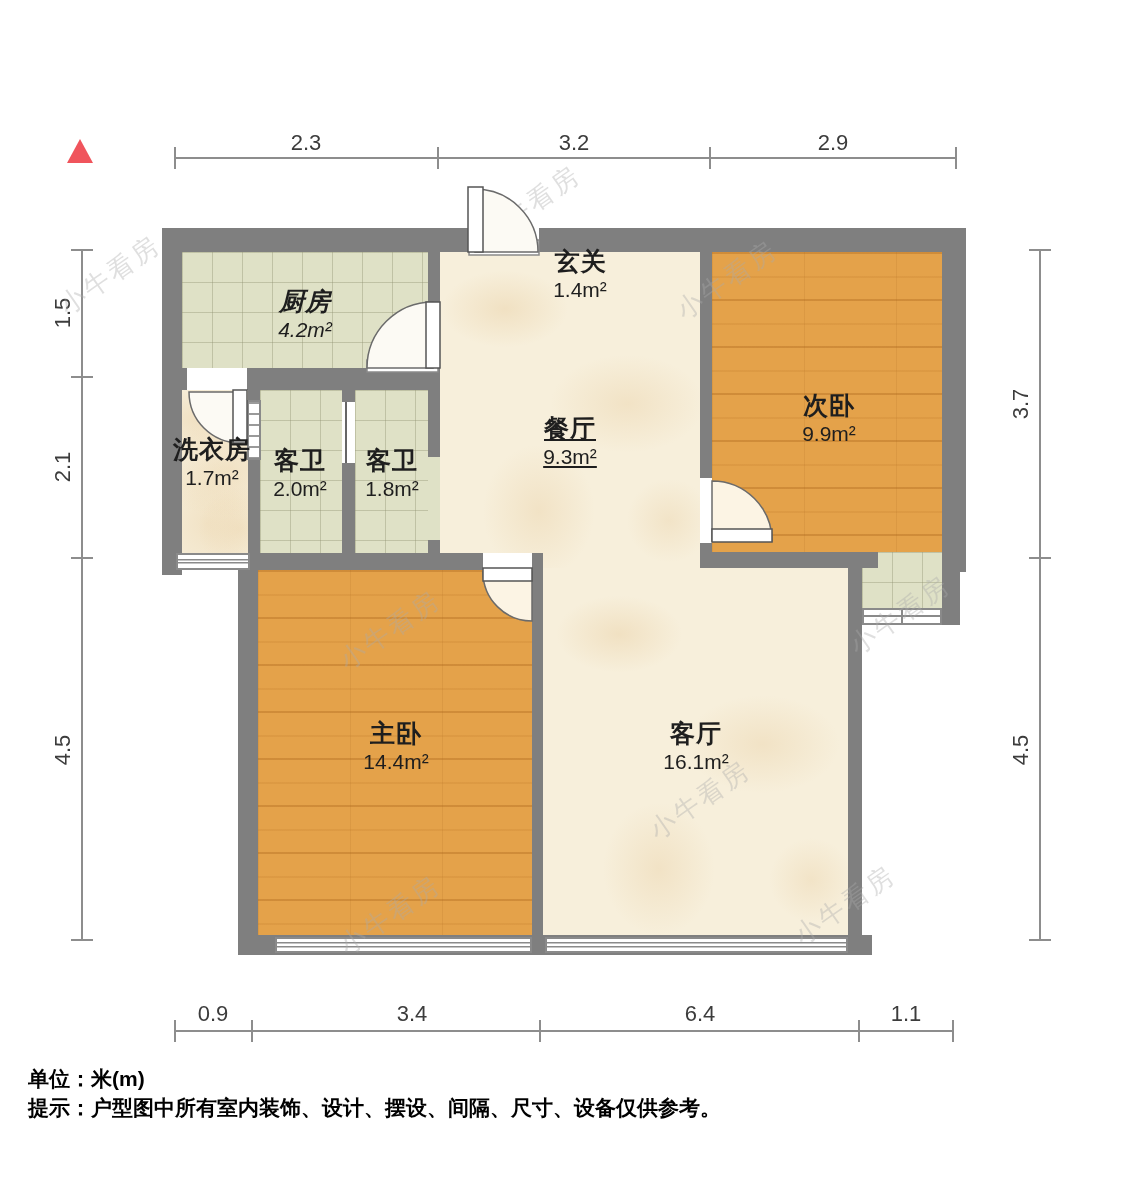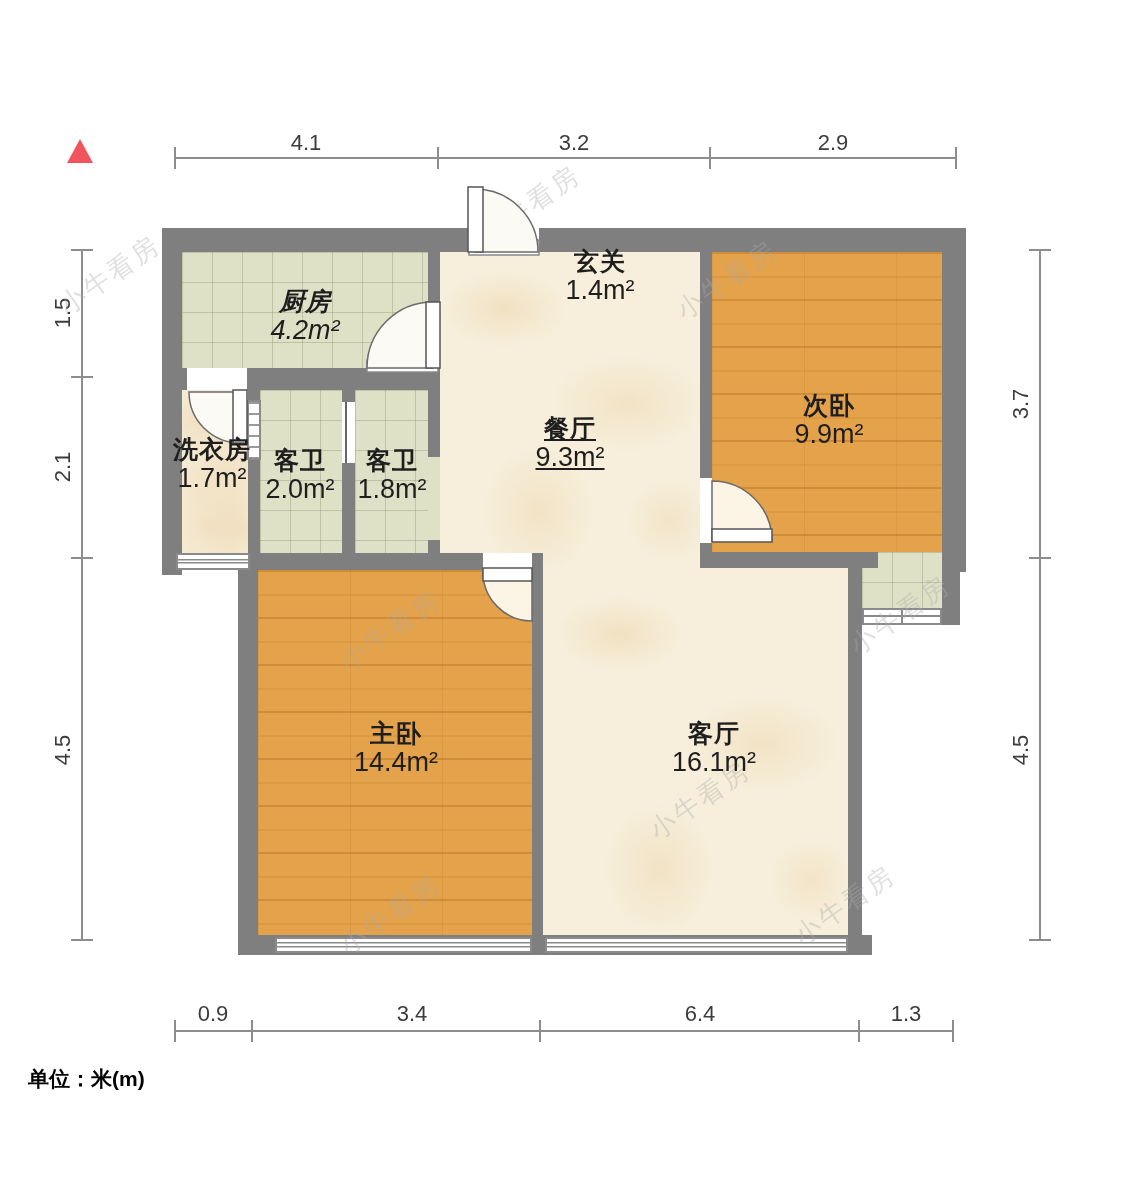--- a/index.html
+++ b/index.html
@@ -24,21 +24,21 @@
       repeating-linear-gradient(90deg, rgba(160,95,25,.14) 0 1px, rgba(0,0,0,0) 1px 92px);}
   .win{position:absolute;background:#ffffff;border:2px solid #8a8a8a;box-sizing:border-box;}
   .win-h2{background-image:linear-gradient(#8a8a8a,#8a8a8a),linear-gradient(#8a8a8a,#8a8a8a);
     background-size:100% 1.5px,100% 1.5px;background-position:0 32%,0 64%;background-repeat:no-repeat;}
   .win-ladder{background-image:repeating-linear-gradient(180deg,#9a9a9a 0 2px,rgba(0,0,0,0) 2px 11px);}
   .win-split{background-image:linear-gradient(#8a8a8a,#8a8a8a),linear-gradient(#8a8a8a,#8a8a8a);
     background-size:100% 2px,2px 100%;background-position:0 42%,50% 0;background-repeat:no-repeat;}
   .room-label{position:absolute;text-align:center;transform:translateX(-50%);
     white-space:nowrap;color:#1e1e1e;z-index:30;}
   .room-label .nm{display:block;font-size:25px;font-weight:600;letter-spacing:1px;line-height:27px;}
-  .room-label .ar{display:block;font-size:27px;font-weight:500;line-height:26px;margin-top:2px;}
+  .room-label .ar{display:block;font-size:21px;font-weight:500;line-height:26px;margin-top:2px;}
   .dim-line{position:absolute;background:#8d8d8d;z-index:5;}
   .tick{position:absolute;background:#8d8d8d;z-index:5;}
   .dim-label{position:absolute;font-size:22px;color:#3c3c3c;transform:translate(-50%,-50%);
     white-space:nowrap;z-index:6;}
   .dim-label.v{transform:translate(-50%,-50%) rotate(-90deg);}
   .compass{position:absolute;width:0;height:0;border-left:13px solid transparent;
     border-right:13px solid transparent;border-bottom:24px solid #f0545c;}
   .footer{position:absolute;left:28px;top:1064px;color:#000;font-size:21px;font-weight:700;
     line-height:29px;z-index:40;}
   .footer div{white-space:nowrap;}
@@ -120,21 +120,21 @@
   <div class="wm" style="left:390px;top:630px;">小牛看房</div>
   <div class="wm" style="left:900px;top:615px;">小牛看房</div>
   <div class="wm" style="left:390px;top:915px;">小牛看房</div>
   <div class="wm" style="left:700px;top:800px;">小牛看房</div>
   <div class="wm" style="left:845px;top:905px;">小牛看房</div>
 
   <div class="room-label" style="left:305px;top:288px;font-style:italic;">
     <span class="nm">厨房</span>
     <span class="ar">4.2m²</span>
   </div>
-  <div class="room-label" style="left:600px;top:248px;">
+  <div class="room-label" style="left:580px;top:248px;text-align:right;">
     <span class="nm">玄关</span>
     <span class="ar">1.4m²</span>
   </div>
   <div class="room-label" style="left:570px;top:415px;text-decoration:underline;">
     <span class="nm">餐厅</span>
     <span class="ar">9.3m²</span>
   </div>
   <div class="room-label" style="left:829px;top:392px;">
     <span class="nm">次卧</span>
     <span class="ar">9.9m²</span>
@@ -148,31 +148,31 @@
     <span class="ar">2.0m²</span>
   </div>
   <div class="room-label" style="left:392px;top:447px;">
     <span class="nm">客卫</span>
     <span class="ar">1.8m²</span>
   </div>
   <div class="room-label" style="left:396px;top:720px;">
     <span class="nm">主卧</span>
     <span class="ar">14.4m²</span>
   </div>
-  <div class="room-label" style="left:696px;top:720px;margin-left:18px;">
+  <div class="room-label" style="left:696px;top:720px;">
     <span class="nm">客厅</span>
     <span class="ar">16.1m²</span>
   </div>
 
   <div class="dim-line" style="left:175px;top:157px;width:782px;height:2px;"></div>
   <div class="tick" style="left:174px;top:147px;width:2px;height:22px;"></div>
   <div class="tick" style="left:437px;top:147px;width:2px;height:22px;"></div>
   <div class="tick" style="left:709px;top:147px;width:2px;height:22px;"></div>
   <div class="tick" style="left:955px;top:147px;width:2px;height:22px;"></div>
-  <div class="dim-label" style="left:306px;top:143px;">4.1</div>
+  <div class="dim-label" style="left:306px;top:143px;">2.3</div>
   <div class="dim-label" style="left:574px;top:143px;">3.2</div>
   <div class="dim-label" style="left:833px;top:143px;">2.9</div>
 
   <div class="dim-line" style="left:81px;top:250px;width:2px;height:691px;"></div>
   <div class="tick" style="left:71px;top:249px;width:22px;height:2px;"></div>
   <div class="tick" style="left:71px;top:376px;width:22px;height:2px;"></div>
   <div class="tick" style="left:71px;top:557px;width:22px;height:2px;"></div>
   <div class="tick" style="left:71px;top:939px;width:22px;height:2px;"></div>
   <div class="dim-label v" style="left:63px;top:313px;">1.5</div>
   <div class="dim-label v" style="left:63px;top:467px;">2.1</div>
@@ -187,19 +187,20 @@
 
   <div class="dim-line" style="left:175px;top:1030px;width:779px;height:2px;"></div>
   <div class="tick" style="left:174px;top:1020px;width:2px;height:22px;"></div>
   <div class="tick" style="left:251px;top:1020px;width:2px;height:22px;"></div>
   <div class="tick" style="left:539px;top:1020px;width:2px;height:22px;"></div>
   <div class="tick" style="left:858px;top:1020px;width:2px;height:22px;"></div>
   <div class="tick" style="left:952px;top:1020px;width:2px;height:22px;"></div>
   <div class="dim-label" style="left:213px;top:1014px;">0.9</div>
   <div class="dim-label" style="left:412px;top:1014px;">3.4</div>
   <div class="dim-label" style="left:700px;top:1014px;">6.4</div>
-  <div class="dim-label" style="left:906px;top:1014px;">1.3</div>
+  <div class="dim-label" style="left:906px;top:1014px;">1.1</div>
 
   <div class="footer">
     <div>单位：米(m)</div>
+    <div>提示：户型图中所有室内装饰、设计、摆设、间隔、尺寸、设备仅供参考。</div>
   </div>
 
 </div>
 
 </body></html>

